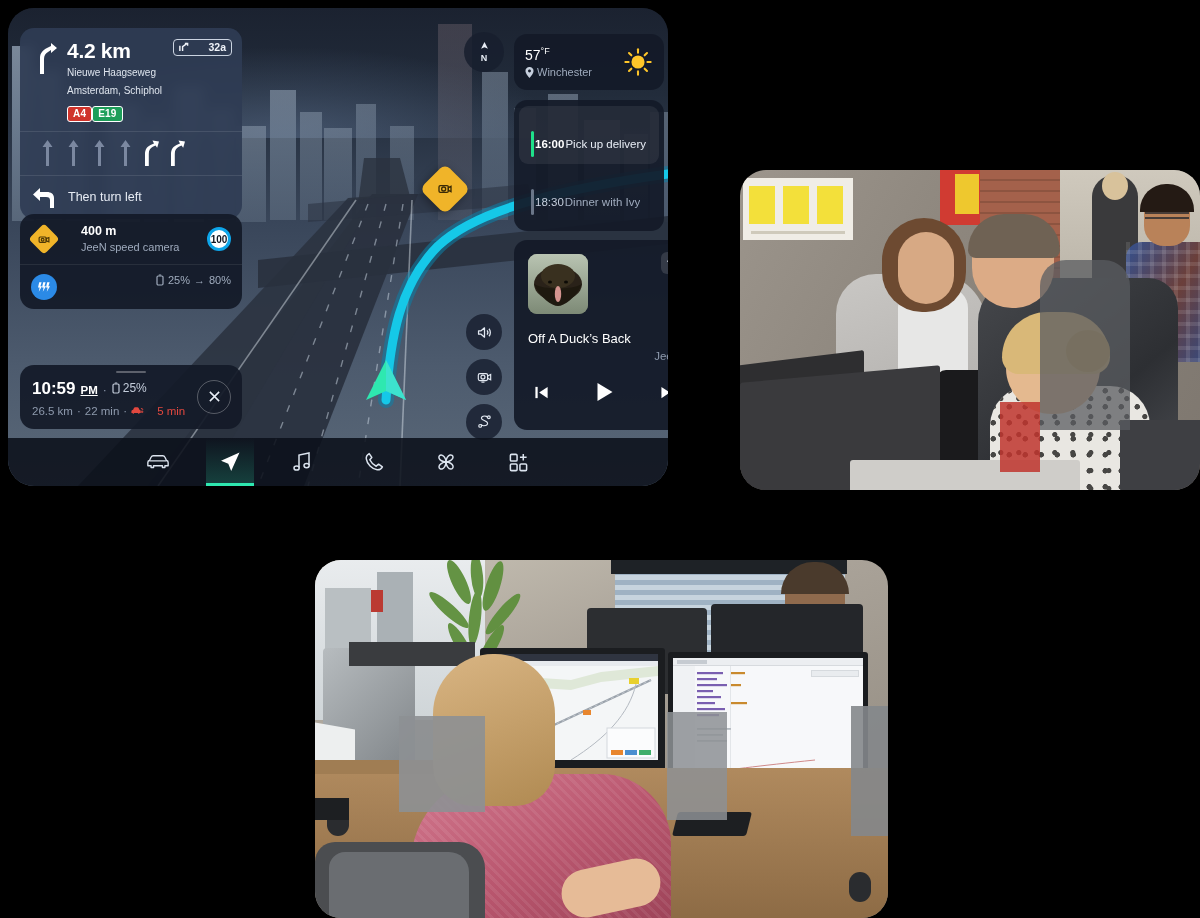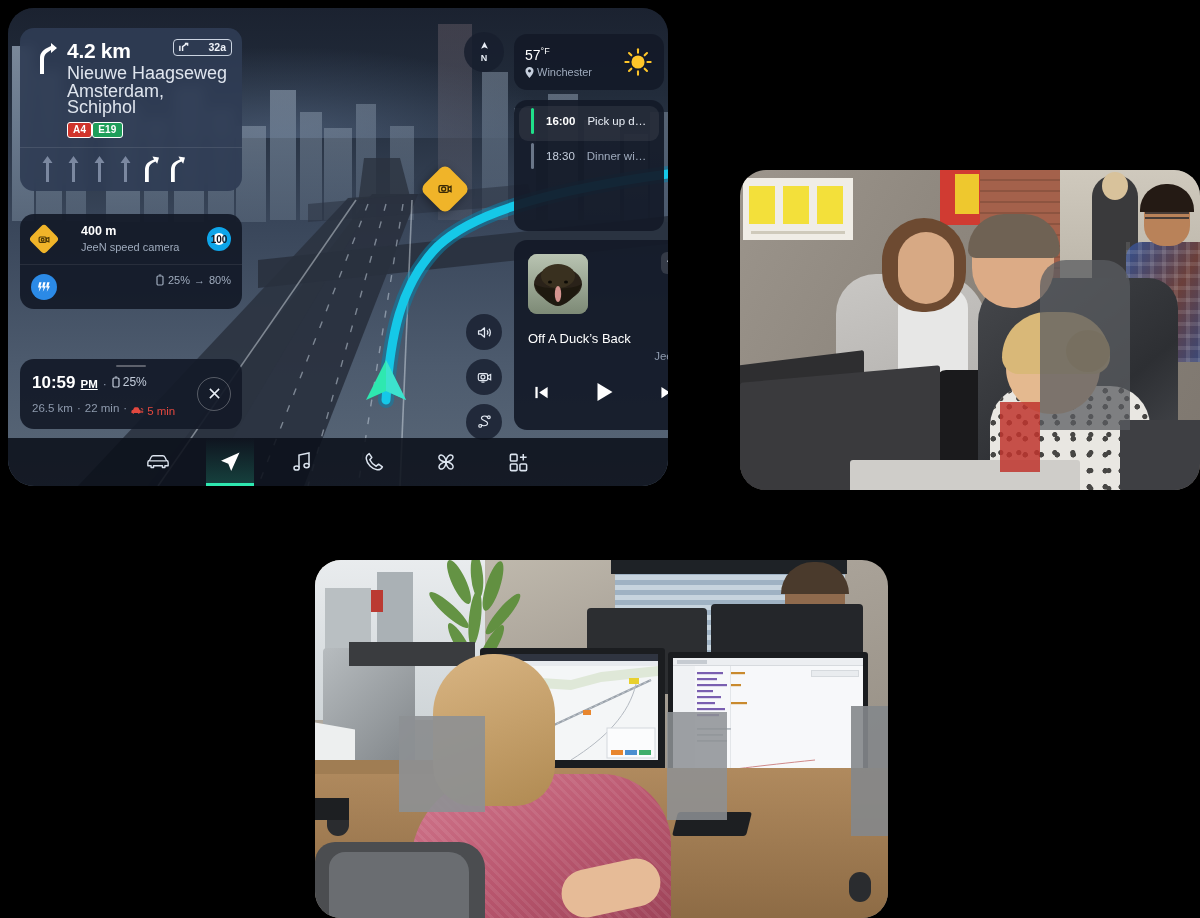--- a/index.html
+++ b/index.html
@@ -83,21 +83,21 @@
     overflow: hidden;
   }
   .nav-main { padding: 11px 12px 9px 12px; position: relative; display: flex; gap: 9px; }
   .maneuver-arrow { width: 26px; flex: 0 0 26px; padding-top: 3px; }
   .nav-texts { flex: 1; min-width: 0; }
   .nav-distance {
     color: #ffffff; font-size: 21px; font-weight: 700; letter-spacing: -.3px;
     line-height: 24px;
   }
   .nav-street {
-    color: #dfe5ee; font-size: 18px; line-height: 16px; margin-top: 2px;
+    color: #dfe5ee; font-size: 10px; line-height: 16px; margin-top: 2px;
   }
   .shields { display: flex; margin-top: 7px; }
   .shield {
     font-size: 10px; font-weight: 700; color: #fff;
     padding: 1px 5px 2px 5px; border-radius: 3px; letter-spacing: .2px;
   }
   .shield.red { background: #d0342c; border: 1.5px solid #ffffff; }
   .shield.green { background: #1e9e5a; border: 1.5px solid #ffffff; }
   .exit-badge {
     position: absolute; right: 10px; top: 11px;
@@ -141,21 +141,21 @@
   .charge-circle {
     width: 26px; height: 26px; border-radius: 50%; background: #2b8ae6;
     display: flex; align-items: center; justify-content: center;
   }
   .alert-texts { flex: 1; min-width: 0; }
   .alert-title { color: #ffffff; font-size: 12.5px; font-weight: 700; line-height: 16px; }
   .alert-sub { color: #9fabbd; font-size: 11px; line-height: 15px; margin-top: 1px; }
   .speed-limit {
     position: absolute; right: 11px; top: 50%; transform: translateY(-50%);
     width: 24px; height: 24px; border-radius: 50%;
-    background: #ffffff; border: 6px solid #0ea5e9;
+    background: #ffffff; border: 3px solid #0ea5e9;
     display: flex; align-items: center; justify-content: center;
     color: #101622; font-size: 10px; font-weight: 700;
   }
   .charge-meta {
     position: absolute; right: 11px; top: 9px;
     display: flex; align-items: center; gap: 4px;
     color: #9fabbd; font-size: 11px;
   }
 
   
@@ -171,21 +171,21 @@
     width: 30px; height: 2.5px; border-radius: 2px; background: rgba(255,255,255,.3);
   }
   .trip-eta {
     color: #ffffff; font-size: 17px; font-weight: 700; line-height: 21px;
     display: flex; align-items: baseline; gap: 5px;
   }
   .trip-eta .ampm { font-size: 11.5px; font-weight: 700; text-decoration: underline; }
   .trip-eta .sep { color: #8e9aad; font-weight: 400; font-size: 12px; }
   .trip-eta .batt { color: #c3ccda; font-size: 12px; font-weight: 400; display: inline-flex; align-items: center; gap: 3px; }
   .trip-sub { color: #8e9aad; font-size: 11.5px; margin-top: 4px; display: flex; align-items: center; gap: 4px; }
-  .traffic-delay { color: #e2483f; display: inline-flex; gap: 3px; margin-top: 6px; }
+  .traffic-delay { color: #e2483f; display: inline-flex; gap: 13px; }
   .close-btn {
     position: absolute; right: 11px; top: 50%; transform: translateY(-50%);
     width: 34px; height: 34px; border-radius: 50%;
     border: 1px solid rgba(255,255,255,.28);
     display: flex; align-items: center; justify-content: center;
     background: transparent; cursor: pointer;
   }
 
   
   .compass {
@@ -220,22 +220,22 @@
   .wx-loc { color: #9fabbd; font-size: 11px; display: flex; align-items: center; gap: 3px; margin-top: 4px; }
 
   .cal-card {
     position: absolute; left: 506px; top: 92px;
     width: 150px; height: 131px;
     background: rgba(19,26,40,.93);
     border-radius: 13px;
     padding: 6px 0 6px 0;
   }
   .cal-item {
-    display: flex; align-items: center; gap: 12px;
-    padding: 2px 10px 7px 12px; margin: 0 5px;
+    display: flex; align-items: center; gap: 1px;
+    padding: 25px 10px 7px 12px; margin: 0 5px;
     border-radius: 9px; cursor: pointer;
   }
   .cal-item.active { background: rgba(255,255,255,.07); }
   .cal-bar { width: 3px; height: 26px; border-radius: 2px; background: #6a7688; flex: 0 0 3px; }
   .cal-item.active .cal-bar { background: #1fe08a; }
   .cal-time { color: #c6cfdd; font-size: 11.5px; font-weight: 400; flex: 0 0 auto; }
   .cal-item.active .cal-time { color: #ffffff; font-weight: 700; }
   .cal-title { color: #9fabbd; font-size: 11.5px; white-space: nowrap; overflow: hidden; text-overflow: ellipsis; }
   .cal-item.active .cal-title { color: #e9eef6; }
 
@@ -446,20 +446,26 @@
             <path d="M3 26 L3 14 C3 9 5.5 6.5 9 4.8 L12 3.4 L10.5 0.6 L17 1.6 L15.2 7.8 L13.5 5.4 L10.8 6.8 C8.2 8.2 6.8 10 6.8 14 L6.8 26 Z"></path>
           </svg>
         </div>
         <div class="lane">
           <svg width="18" height="26" viewBox="0 0 18 26" fill="#ffffff">
             <path d="M3 26 L3 14 C3 9 5.5 6.5 9 4.8 L12 3.4 L10.5 0.6 L17 1.6 L15.2 7.8 L13.5 5.4 L10.8 6.8 C8.2 8.2 6.8 10 6.8 14 L6.8 26 Z"></path>
           </svg>
         </div>
       </div>
 
+      <div class="then-row">
+        <svg width="26" height="22" viewBox="0 0 26 22" fill="#ffffff">
+          <path d="M22 22 L22 12 C22 8 19 6 15 6 L8 6 L8 2 L1 8.5 L8 15 L8 11 L14 11 C17 11 18 12 18 14.5 L18 22 Z"></path>
+        </svg>
+        <span class="then-label">Then turn left</span>
+      </div>
     </div>
 
     <div class="alert-card">
       <div class="alert-row">
         <div class="alert-ico">
           <div class="cam-diamond">
             <svg width="13" height="13" viewBox="0 0 24 24" fill="none" stroke="#4a3606" stroke-width="2.2">
               <rect x="3" y="7" width="13" height="10" rx="2"></rect>
               <circle cx="9.5" cy="12" r="2.6"></circle>
               <path d="M16 10l5-2v8l-5-2z"></path>

